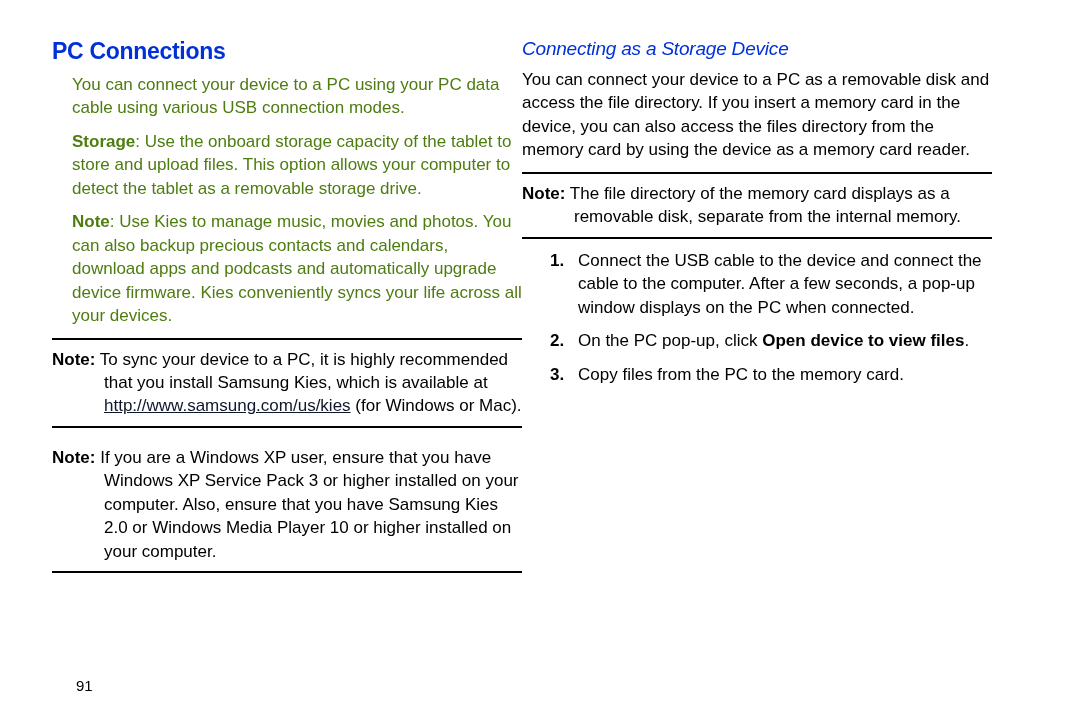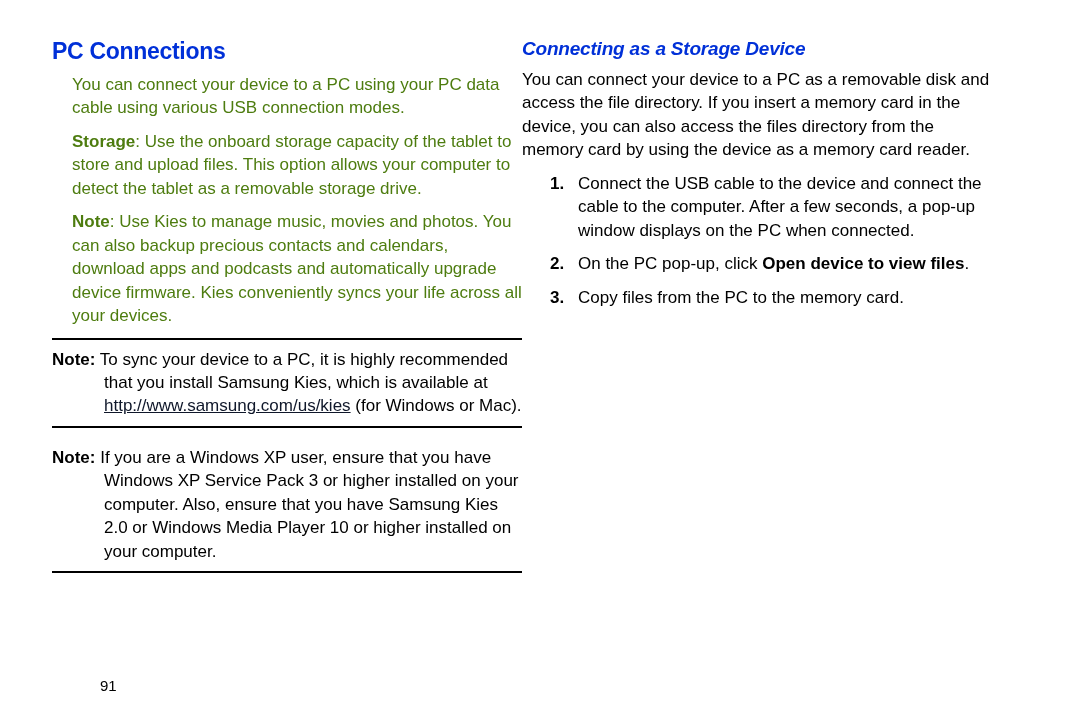--- a/index.html
+++ b/index.html
@@ -27,21 +27,21 @@
       color: #0030d8;
       font-size: 23px;
       font-weight: 900;
       font-family: Arial, Helvetica, sans-serif;
       letter-spacing: -0.3px;
       margin-bottom: 8px;
     }
     h2.sub-heading {
       color: #0030d8;
       font-size: 19px;
-      font-weight: 700;
+      font-weight: 400;
       font-style: italic;
       font-family: Arial, Helvetica, sans-serif;
       letter-spacing: -0.2px;
       margin-bottom: 8px;
     }
     p.body {
       font-size: 17px;
       line-height: 1.38;
       color: #4d7c0f;
       margin: 0 0 10px 20px;
@@ -89,21 +89,21 @@
     ol.steps li::before {
       counter-increment: step;
       content: counter(step) ".";
       font-weight: bold;
       position: absolute;
       left: 0;
     }
     .page-number {
       position: absolute;
       bottom: 26px;
-      left: 100px;
+      left: 76px;
       font-size: 15px;
     }
   </style>
 </head>
 <body>
 
 <div class="columns">
 
   <div class="col col-left">
     <h1 class="section-heading">PC Connections</h1>
@@ -124,20 +124,25 @@
       <p>
         <span class="note-label">Note:</span><span> If you are a Windows XP user, ensure that you have Windows XP Service Pack 3 or higher installed on your computer. Also, ensure that you have Samsung Kies 2.0 or Windows Media Player 10 or higher installed on your computer.</span>
       </p>
     </div>
   </div>
 
   <div class="col col-right">
     <h2 class="sub-heading">Connecting as a Storage Device</h2>
     <p class="body-right">You can connect your device to a PC as a removable disk and access the file directory. If you insert a memory card in the device, you can also access the files directory from the memory card by using the device as a memory card reader.</p>
 
+    <div class="note-block">
+      <p>
+        <span class="note-label">Note:</span><span> The file directory of the memory card displays as a removable disk, separate from the internal memory.</span>
+      </p>
+    </div>
 
     <ol class="steps">
       <li>Connect the USB cable to the device and connect the cable to the computer. After a few seconds, a pop-up window displays on the PC when connected.</li>
       <li>
         <span>On the PC pop-up, click </span><span class="bold">Open device to view files</span><span>.</span>
       </li>
       <li>Copy files from the PC to the memory card.</li>
     </ol>
   </div>
 

